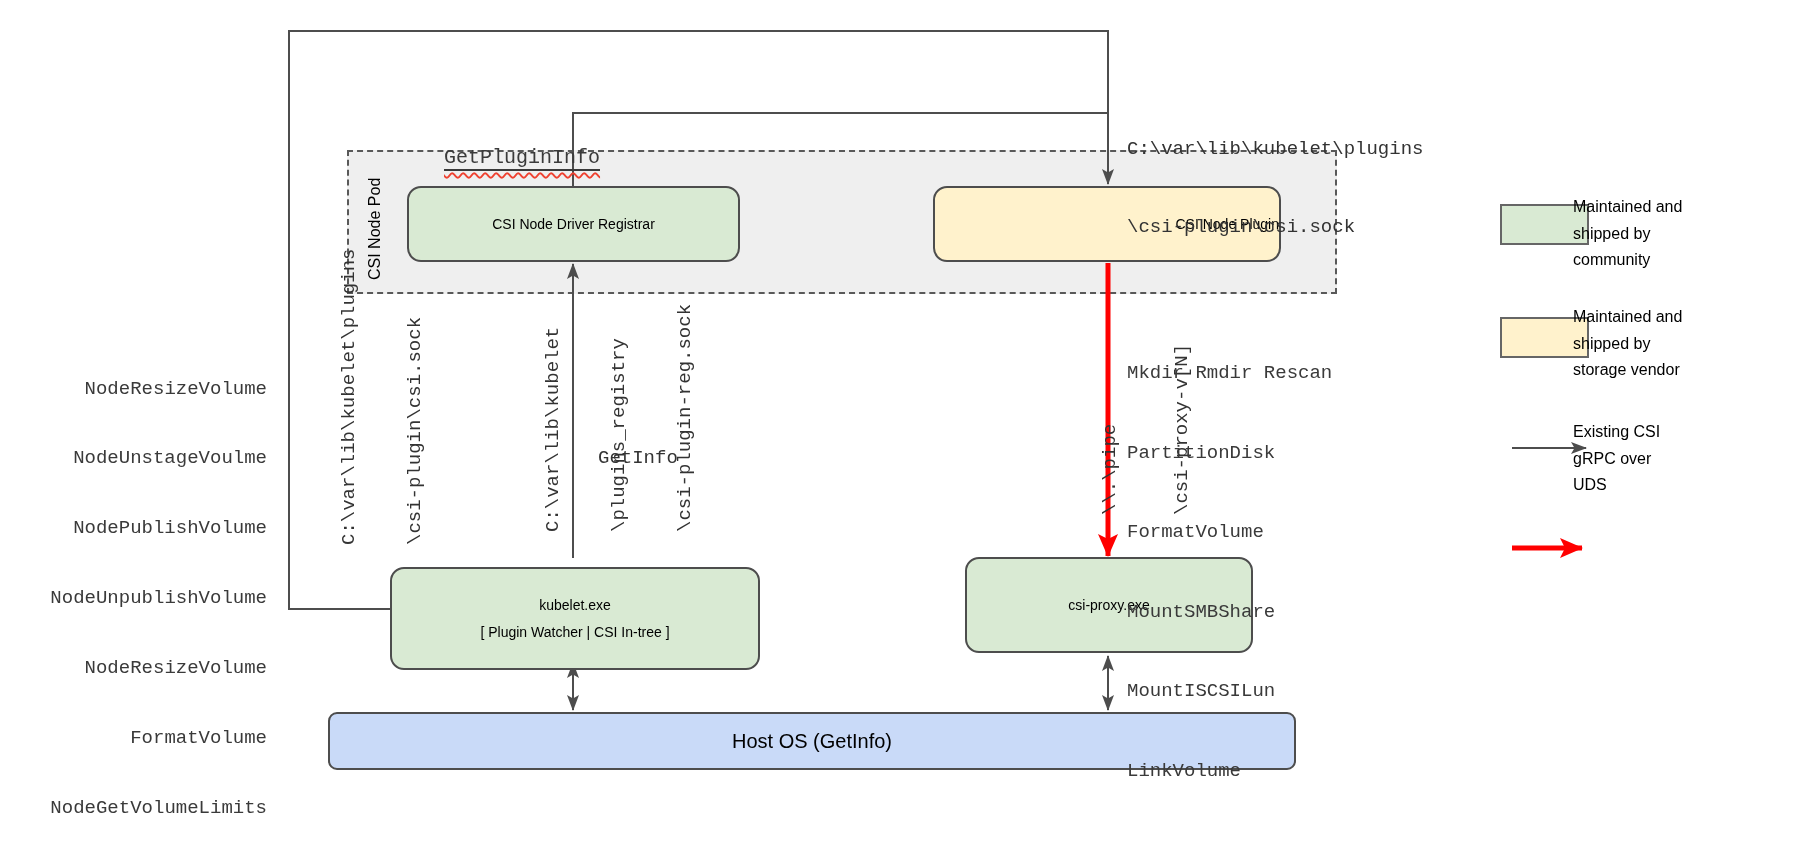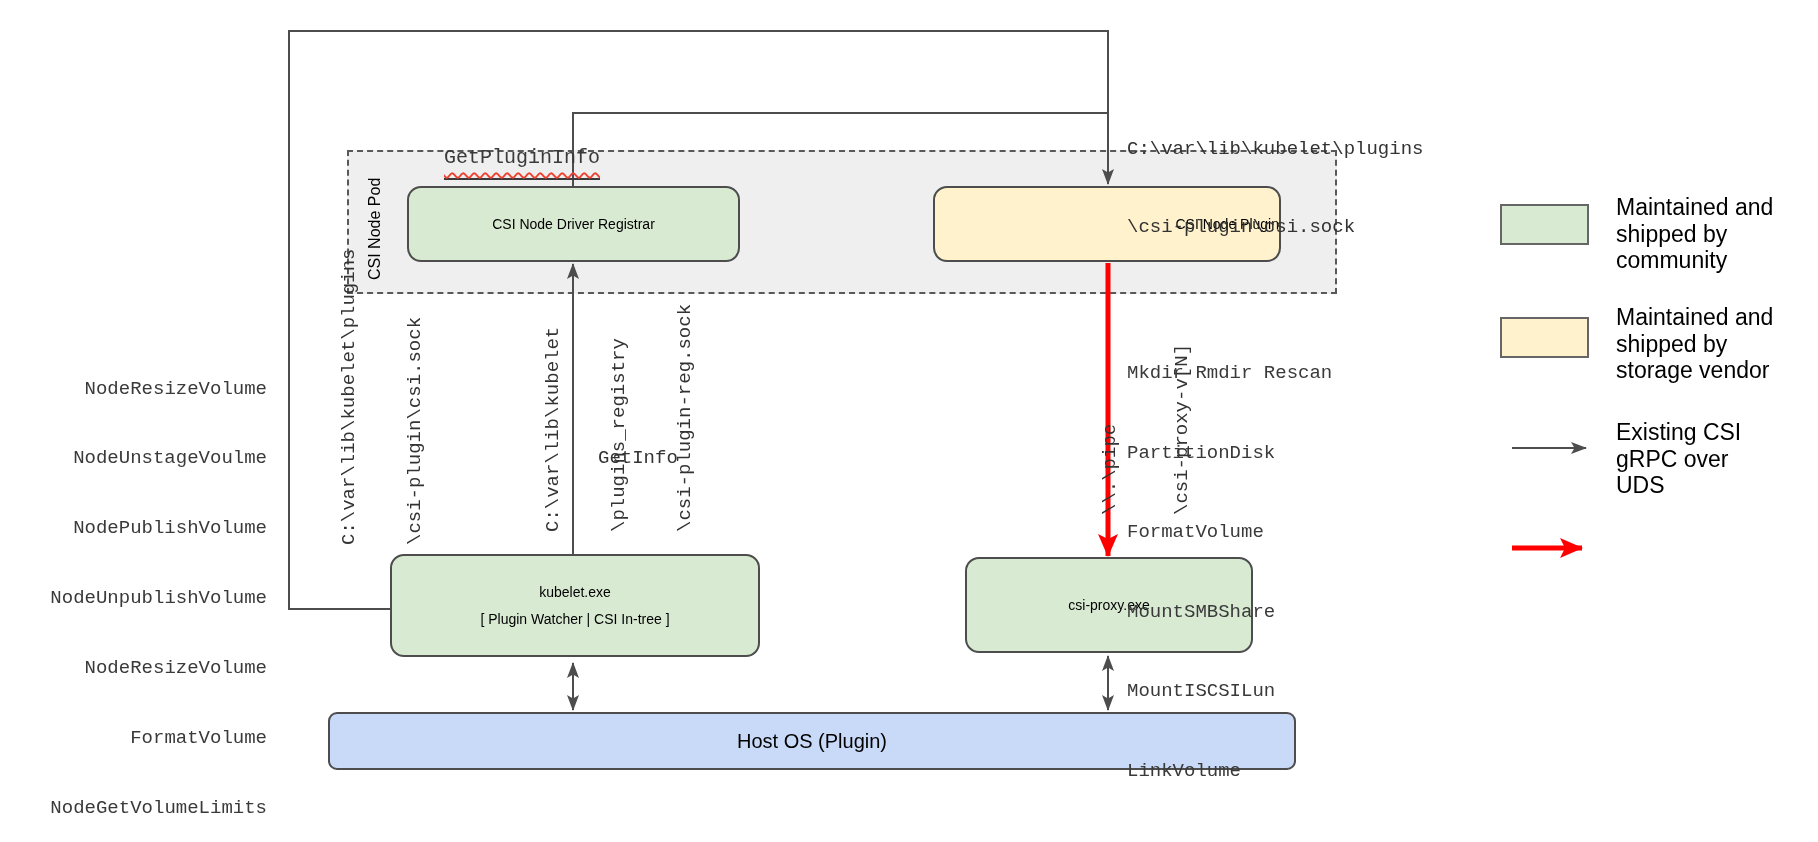--- a/index.html
+++ b/index.html
@@ -21,36 +21,36 @@
     position:absolute;z-index:3;
     border:2px solid #4d4d4d;border-radius:14px;
     display:flex;flex-direction:column;align-items:center;justify-content:center;
     font-size:14px;color:#000;text-align:center;line-height:27px;
   }
   .node.green{background:#d9ead3;}
   .node.yellow{background:#fff2cc;align-items:flex-end;}
   .node.blue{background:#c9daf8;border-radius:9px;font-size:20px;}
   .registrar{left:407px;top:186px;width:329px;height:72px;}
   .plugin{left:933px;top:186px;width:344px;height:72px;}
-  .kubelet{left:390px;top:554px;width:366px;height:99px;}
+  .kubelet{left:390px;top:567px;width:366px;height:99px;}
   .proxy{left:965px;top:557px;width:284px;height:92px;}
   .host{left:328px;top:712px;width:964px;height:54px;}
   
   .mono{
     position:absolute;z-index:4;
     font-family:"Liberation Mono", monospace;
     font-size:19px;color:#333;white-space:pre;line-height:26px;
   }
   .method-list-left{left:20px;top:331px;width:247px;text-align:right;line-height:23.3px;color:#3a3a3a;}
   .method-list-right{left:1127px;top:307px;line-height:26.5px;color:#3a3a3a;}
   .sock-label-top{left:1127px;top:84px;}
   .getinfo-label{left:598px;top:396px;line-height:25px;}
   .gpi{left:396px;top:119px;font-size:20px;color:#3a3a3a;}
   .gpi .squiggle{
-    border-bottom:2px solid #3a3a3a;padding-bottom:9px;
+    border-bottom:2px solid #3a3a3a;padding-bottom:0;
     text-decoration:underline wavy #ef4130;
     text-decoration-thickness:2px;text-underline-offset:9px;
   }
   
   .vlabel{
     position:absolute;z-index:4;
     font-family:"Liberation Mono", monospace;
     font-size:19px;color:#333;line-height:22px;white-space:pre;
     transform-origin:0 0;transform:rotate(-90deg);
   }
@@ -60,22 +60,22 @@
     font-family:"Liberation Sans", sans-serif;font-size:16px;color:#000;
     transform-origin:0 0;transform:rotate(-90deg);white-space:nowrap;
   }
   
   .swatch{
     position:absolute;z-index:3;width:85px;height:37px;border:2px solid #666;
   }
   .swatch.green{background:#d9ead3;}
   .swatch.yellow{background:#fff2cc;}
   .legend-text{
-    position:absolute;z-index:4;left:1616px;width:170px;
-    font-size:23px;line-height:26.5px;color:#000;
+    position:absolute;z-index:4;left:1573px;width:170px;
+    font-size:16px;line-height:26.5px;color:#000;
   }
 </style>
 </head>
 <body>
 
 <div class="canvas">
 
   <div class="pod"></div>
 
   <svg class="lines-layer" width="1818" height="842">
@@ -110,21 +110,21 @@
     <div>CSI Node Plugin</div>
   </div>
   <div class="node green kubelet">
     <div>kubelet.exe</div>
     <div>[ Plugin Watcher | CSI In-tree ]</div>
   </div>
   <div class="node green proxy">
     <div>csi-proxy.exe</div>
   </div>
   <div class="node blue host">
-    <div>Host OS (Plugin)</div>
+    <div>Host OS (GetInfo)</div>
   </div>
 
   <div class="pod-title">CSI Node Pod</div>
 
   <div class="mono gpi">
     <span class="squiggle">GetPluginInfo</span>
   </div>
 
   <div class="mono sock-label-top">
     <div>C:\var\lib\kubelet\plugins</div>

